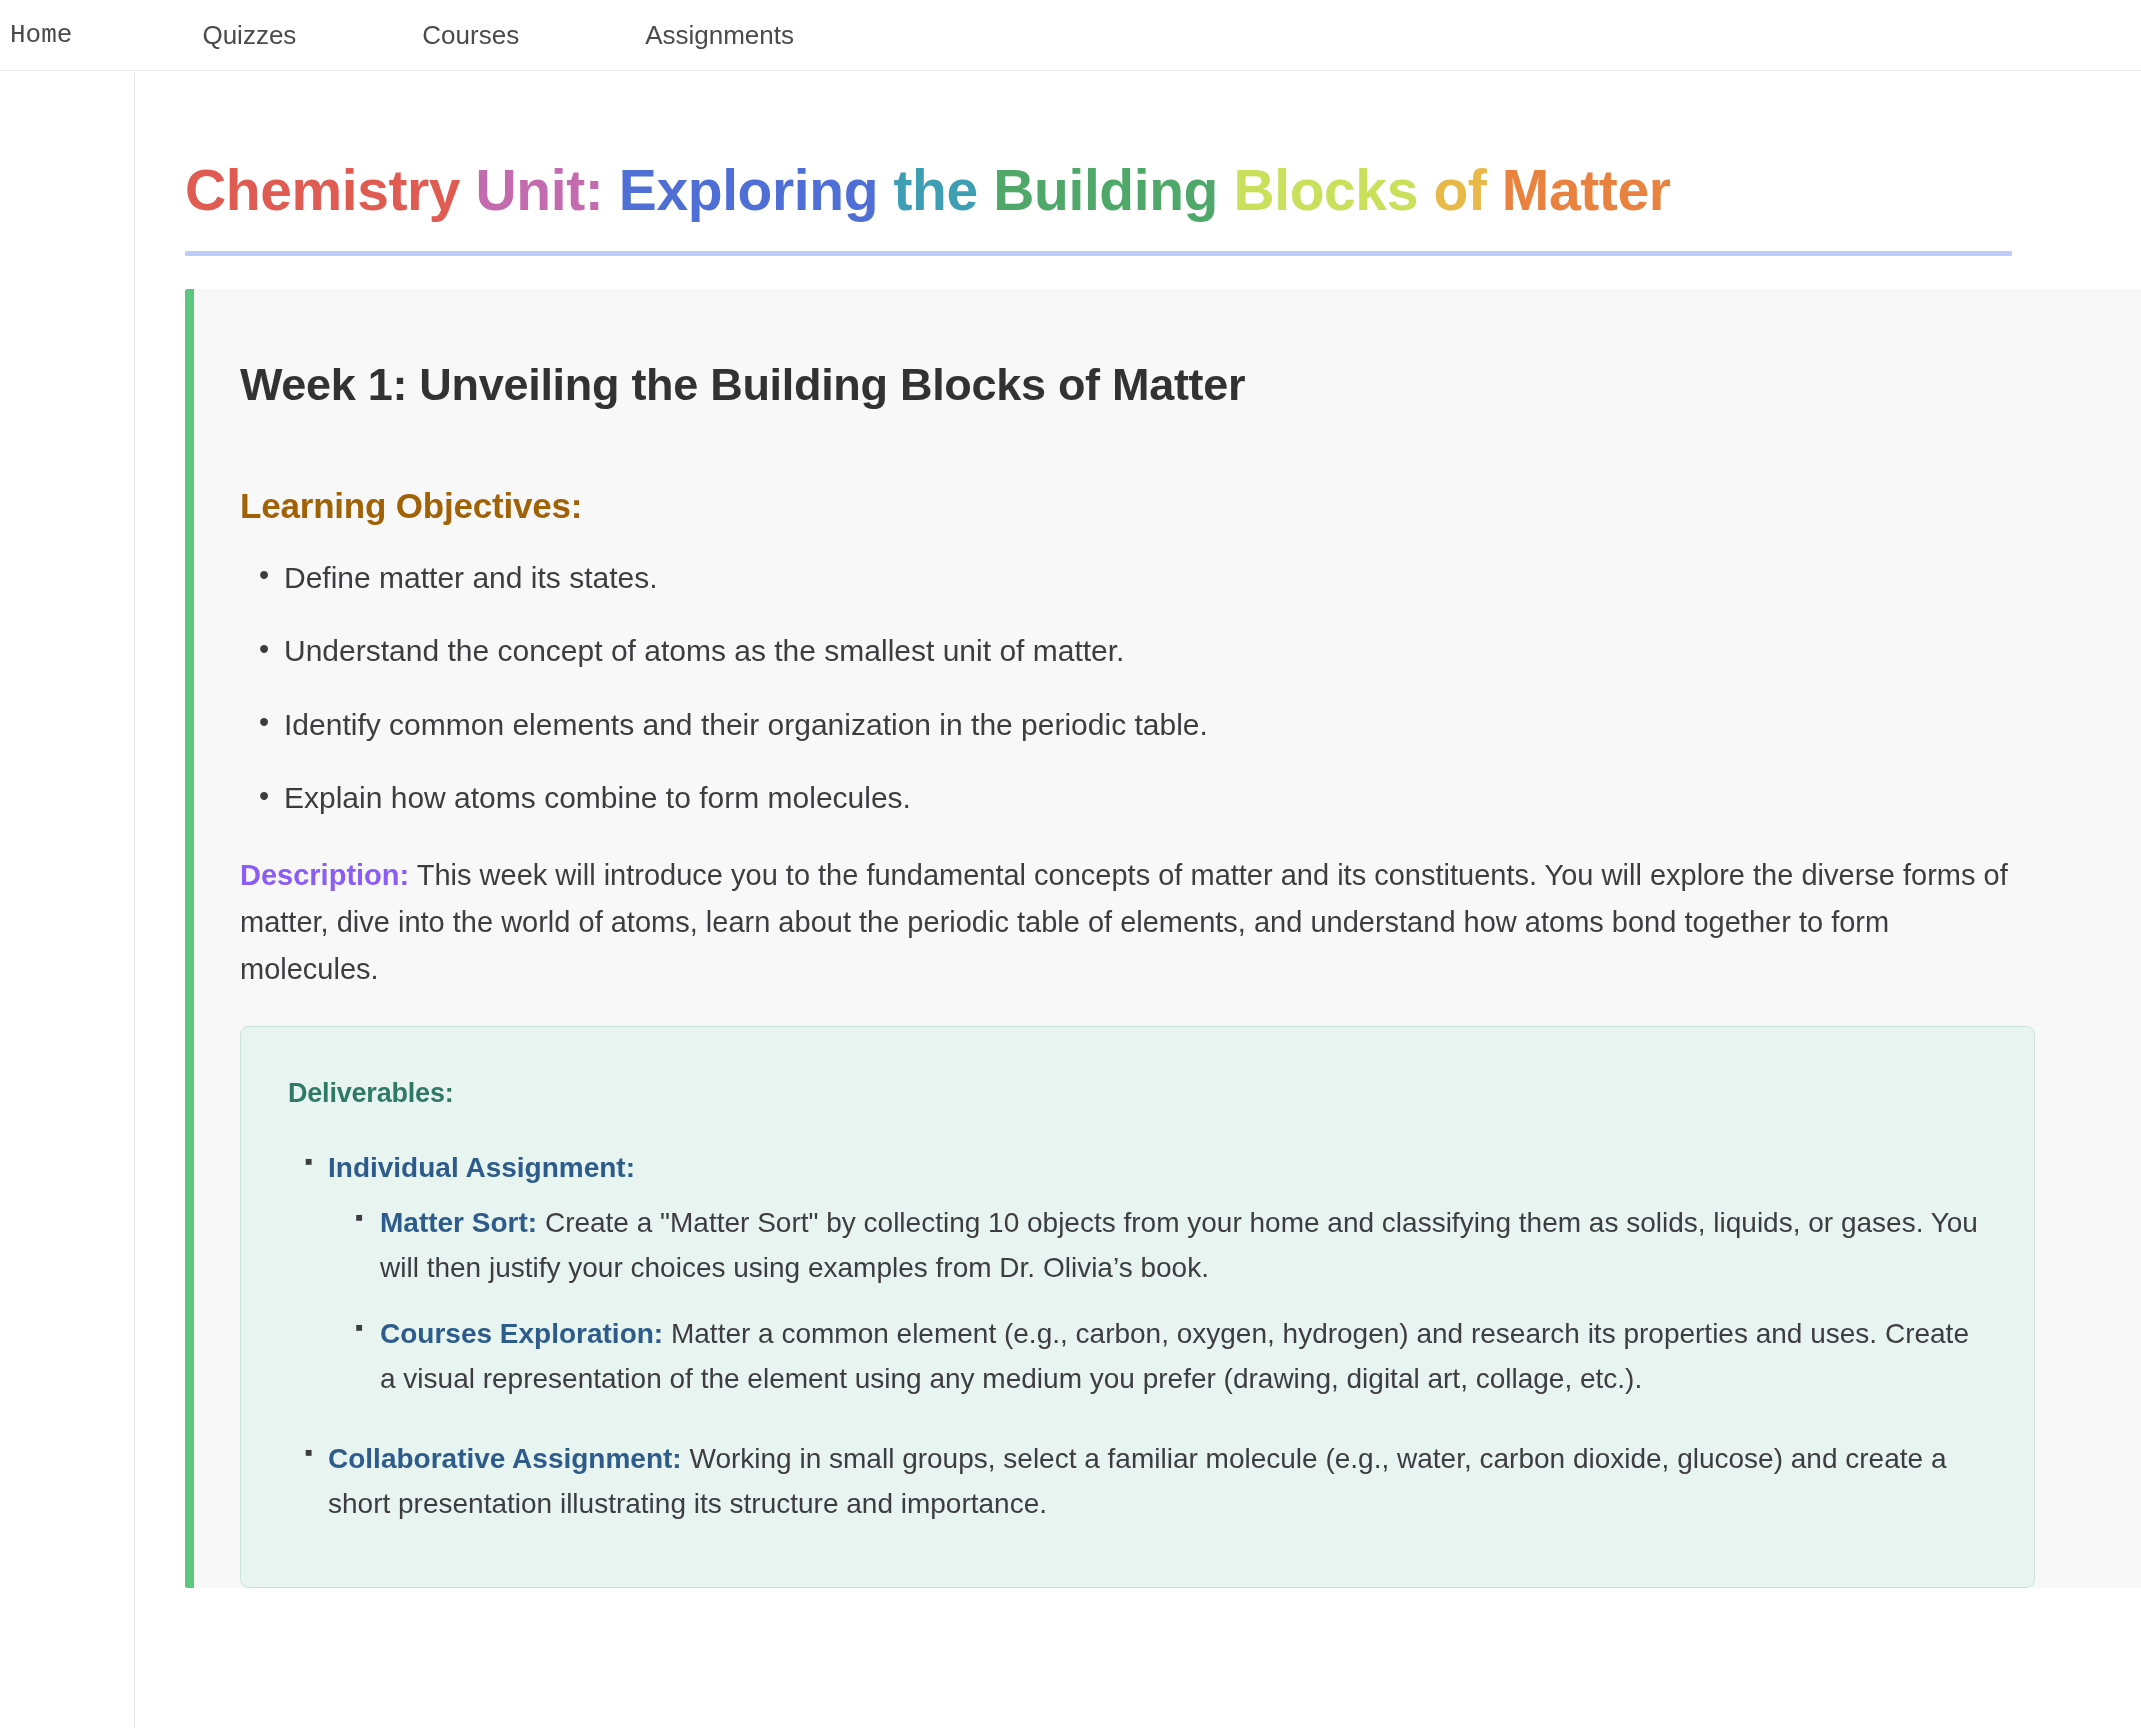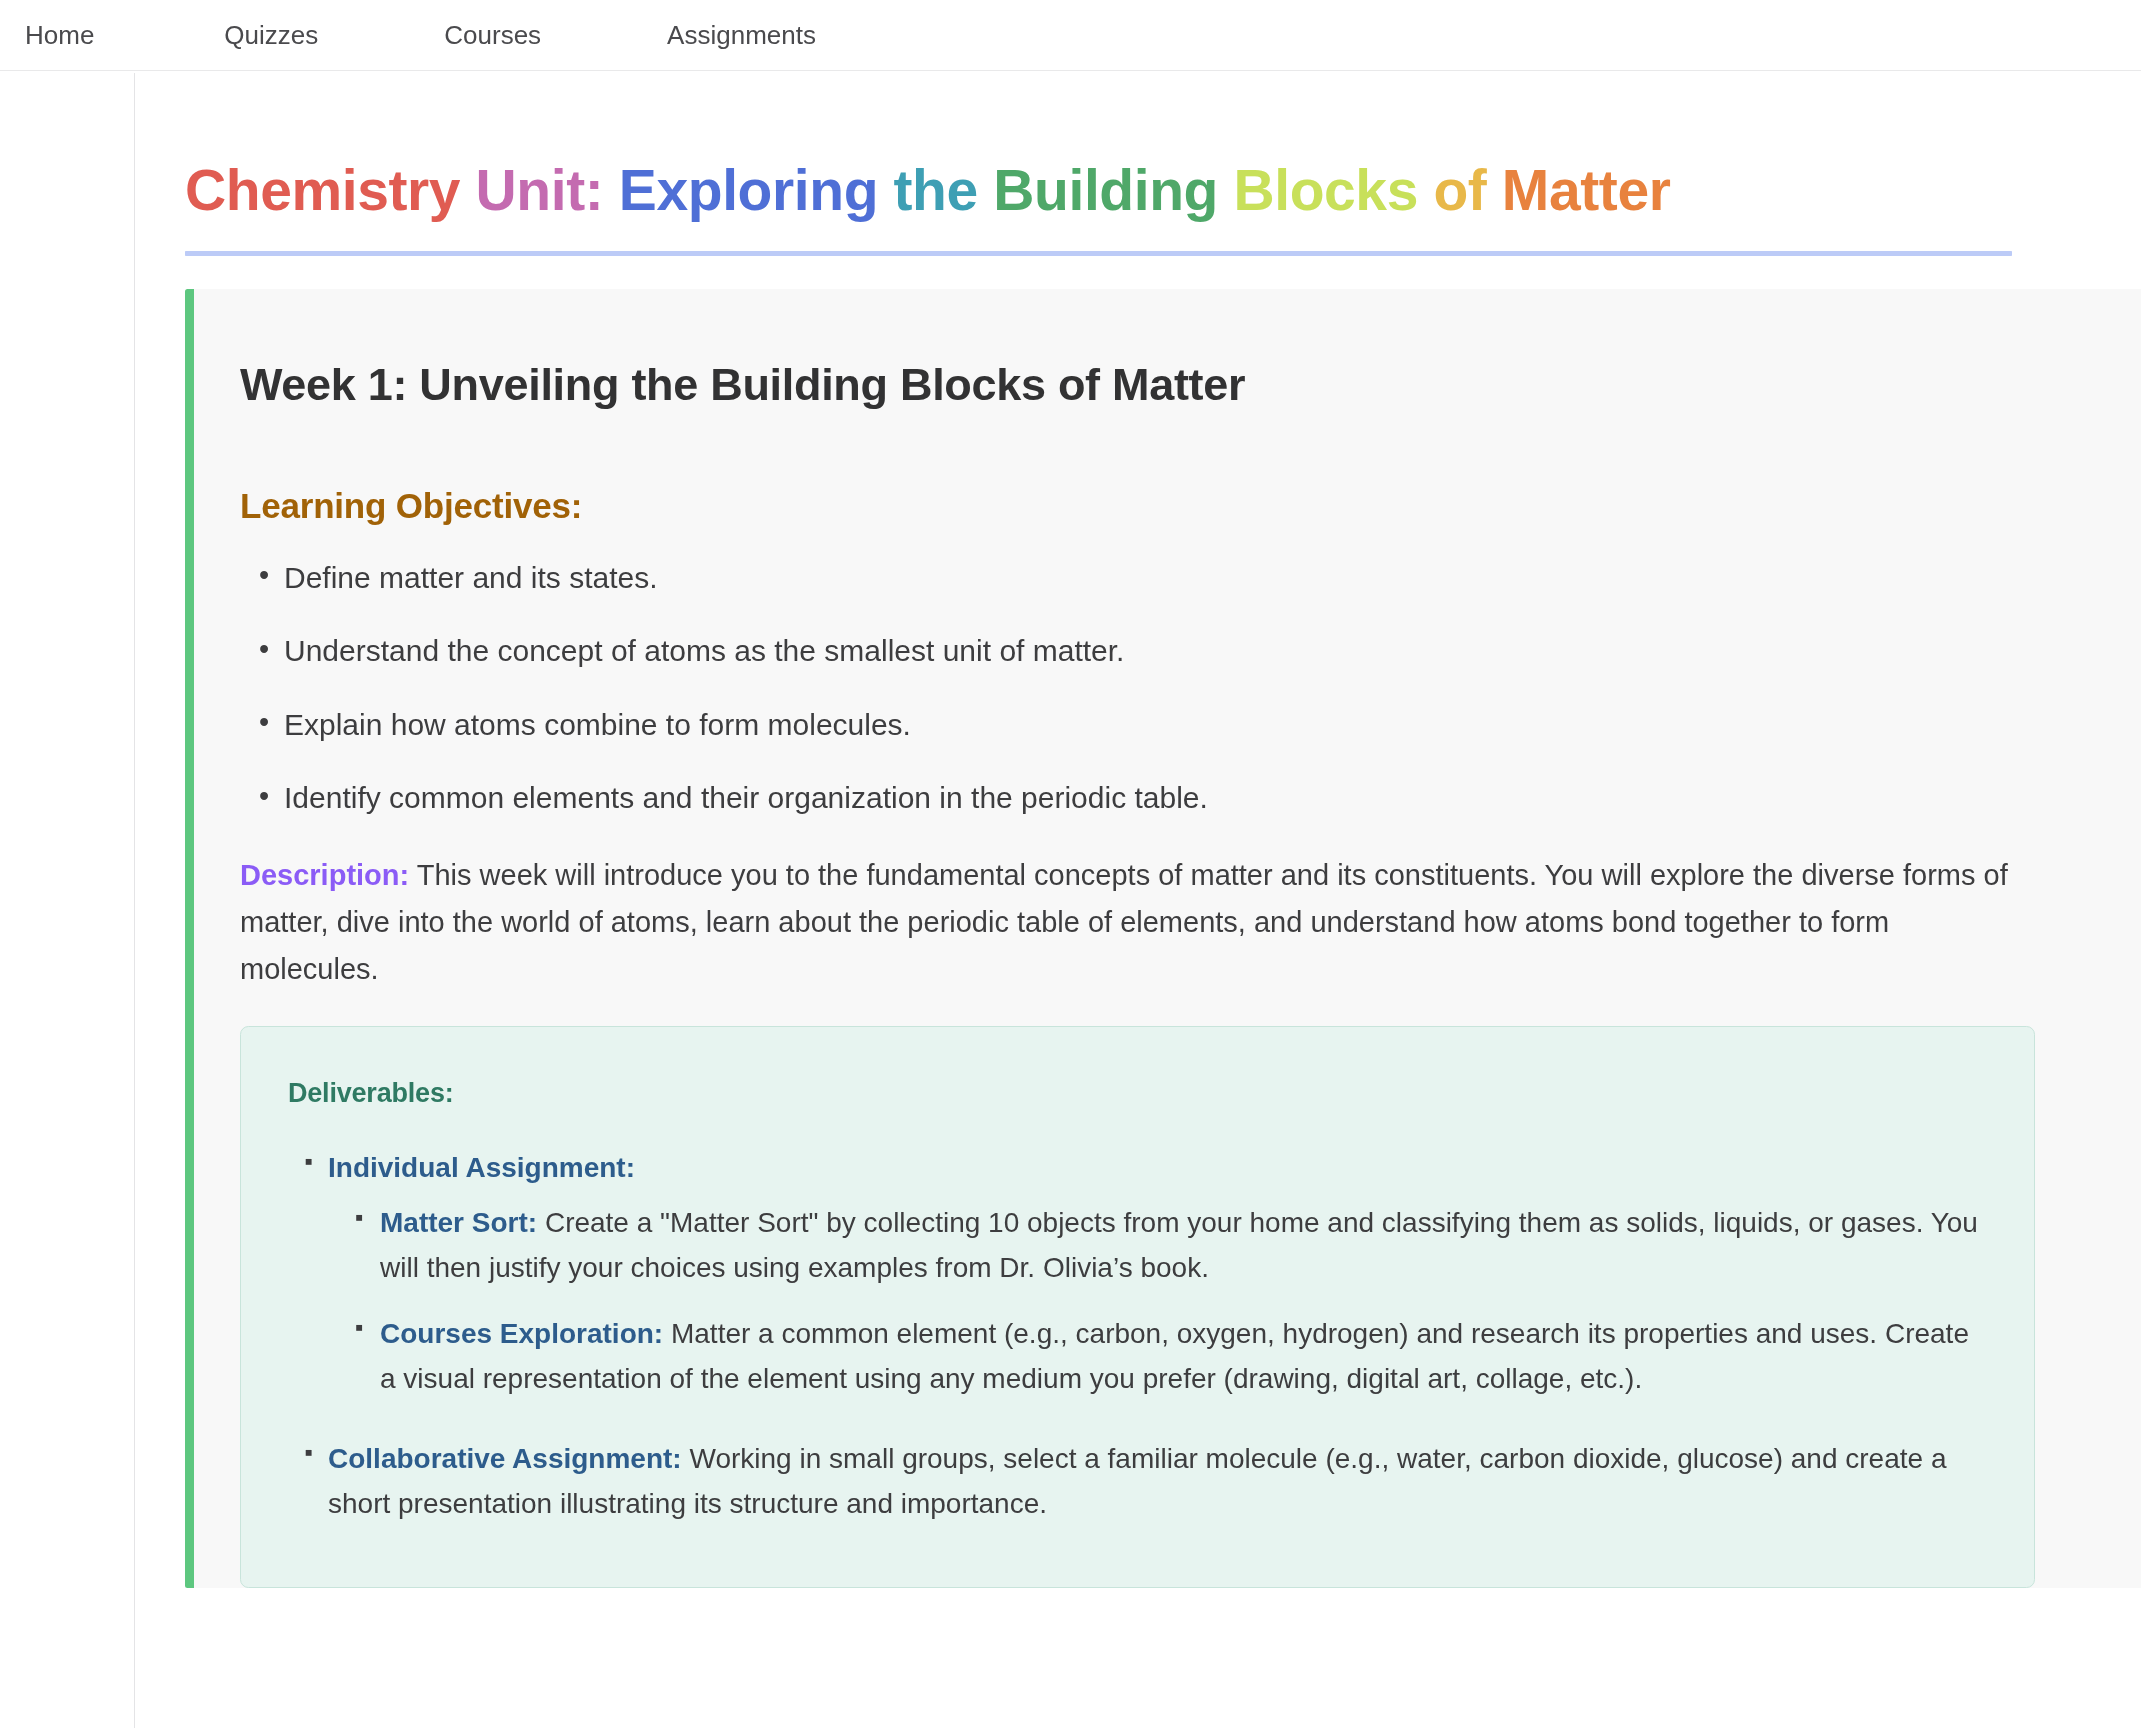--- a/index.html
+++ b/index.html
@@ -28,21 +28,21 @@
     box-sizing: border-box;
   }
   .nav-item {
     color: #4a4a4d;
     font-size: 26px;
     line-height: 1;
     white-space: nowrap;
     text-decoration: none;
     cursor: pointer;
   }
-  .nav-item:nth-child(1) { margin-left: 25px; }
+  .nav-item:nth-child(1) { margin-left: 10px; font-family: Liberation Mono, monospace; }
   .nav-item:nth-child(2) { margin-left: 130px; }
   .nav-item:nth-child(3) { margin-left: 126px; }
   .nav-item:nth-child(4) { margin-left: 126px; }
 
   
   .left-rail {
     position: absolute;
     top: 73px; left: 0;
     width: 135px;
     height: 1656px;
@@ -243,22 +243,22 @@
   <div class="week-card">
     <div class="week-inner">
 
       <h2 class="week-heading">Week 1: Unveiling the Building Blocks of Matter</h2>
 
       <h3 class="sub-heading">Learning Objectives:</h3>
 
       <ul class="objectives">
         <li>Define matter and its states.</li>
         <li>Understand the concept of atoms as the smallest unit of matter.</li>
+        <li>Identify common elements and their organization in the periodic table.</li>
         <li>Explain how atoms combine to form molecules.</li>
-        <li>Identify common elements and their organization in the periodic table.</li>
       </ul>
 
       <p class="description">
         <span class="lbl">Description:</span><span> This week will introduce you to the fundamental concepts of matter and its constituents. You will explore the diverse forms of matter, dive into the world of atoms, learn about the periodic table of elements, and understand how atoms bond together to form molecules.</span>
       </p>
 
       <div class="deliverables">
         <h4 class="deliverables-title">Deliverables:</h4>
 
         <ul class="dlist">

